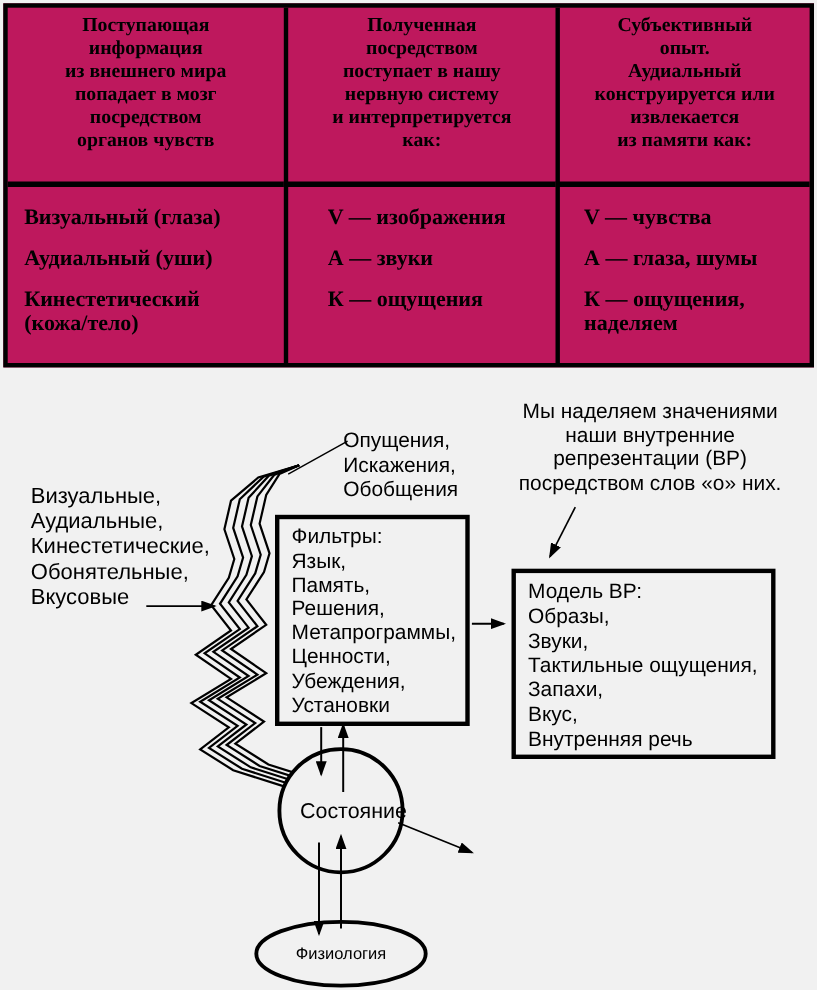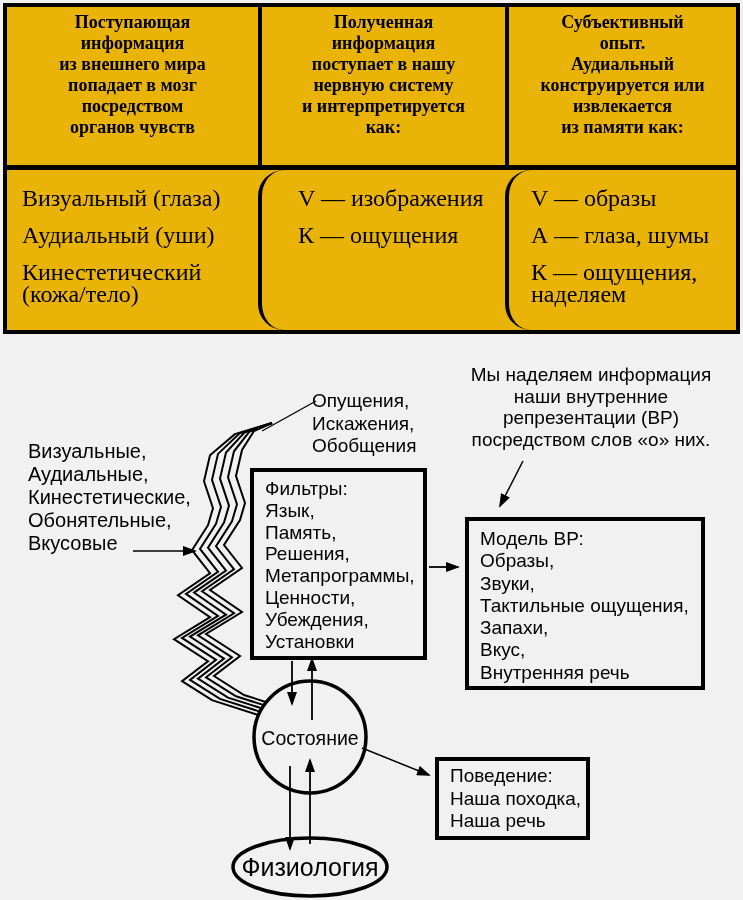--- a/index.html
+++ b/index.html
@@ -7,87 +7,88 @@
     width:743px;height:900px;position:relative;overflow:hidden;
     background:#f1f1f1;color:#000;
     font-family:"Liberation Sans",sans-serif;
   }
   .t{white-space:pre-line;}
   
   .vak-table{
     position:absolute;left:3px;top:3px;width:737px;height:331px;
     border:4px solid #000;box-sizing:border-box;
     display:grid;grid-template-columns:251px 247px 1fr;grid-template-rows:163px 1fr;
-    background:#eab308;
+    background:#be185d;
   }
   .th{
     font-family:"Liberation Serif",serif;font-weight:700;
     font-size:18px;line-height:21px;text-align:center;
     padding-top:5px;box-sizing:border-box;
   }
   .td{
-    font-family:"Liberation Serif",serif;font-weight:400;
-    font-size:24px;line-height:22px;box-sizing:border-box;padding-top:17px;border-radius:26px;
+    font-family:"Liberation Serif",serif;font-weight:700;
+    font-size:20px;line-height:22px;box-sizing:border-box;padding-top:17px;
   }
   .csep{border-left:4px solid #000;}
   .rsep{border-bottom:5px solid #000;}
   .td .item{margin-bottom:15px;}
   .pad1{padding-left:15px;} .pad2{padding-left:36px;} .pad3{padding-left:22px;}
   
   .diagram{position:absolute;left:0;top:0;width:743px;height:900px;}
   .dia-svg{position:absolute;left:0;top:0;z-index:1;}
   .lbl{position:absolute;z-index:2;font-size:19px;line-height:23px;}
   .senses{left:28px;top:440px;line-height:23px;font-size:20px;}
   .distortions{left:312px;top:390px;width:128px;text-align:left;line-height:22.5px;}
   .meaning{left:452px;top:364px;width:278px;text-align:center;line-height:21.5px;}
   .dbox{
     position:absolute;z-index:2;border:4px solid #000;box-sizing:border-box;
     font-size:19px;background:transparent;
   }
   .filters{left:250px;top:468px;width:177px;height:192px;padding:6px 0 0 11px;line-height:21.8px;}
   .vrmodel{left:465px;top:517px;width:240px;height:173px;padding:7px 0 0 11px;line-height:22.3px;}
   .behavior{left:435px;top:757px;width:155px;height:83px;padding:4px 0 0 11px;line-height:22.5px;}
-  .state-lbl{left:250px;top:727px;width:120px;text-align:center;font-size:19.5px;}
-  .phys-lbl{left:240px;top:856px;width:140px;text-align:center;font-size:25px;}
+  .state-lbl{left:250px;top:727px;width:120px;text-align:right;font-size:19.5px;}
+  .phys-lbl{left:240px;top:856px;width:140px;text-align:center;font-size:15px;}
 </style>
 </head>
 <body>
 
 <div class="vak-table">
   <div class="th rsep t">Поступающая
 информация
 из внешнего мира
 попадает в мозг
 посредством
 органов чувств</div>
   <div class="th rsep csep t">Полученная
-информация
+посредством
 поступает в нашу
 нервную систему
 и интерпретируется
 как:</div>
   <div class="th rsep csep t">Субъективный
 опыт.
 Аудиальный
 конструируется или
 извлекается
 из памяти как:</div>
 
   <div class="td pad1">
     <div class="item t">Визуальный (глаза)</div>
     <div class="item t">Аудиальный (уши)</div>
     <div class="item t">Кинестетический
 (кожа/тело)</div>
   </div>
   <div class="td csep pad2">
     <div class="item t">V — изображения</div>
+    <div class="item t">А — звуки</div>
     <div class="item t">К — ощущения</div>
   </div>
   <div class="td csep pad3">
-    <div class="item t">V — образы</div>
+    <div class="item t">V — чувства</div>
     <div class="item t">А — глаза, шумы</div>
     <div class="item t">К — ощущения,
 наделяем</div>
   </div>
 </div>
 
 <div class="diagram">
 
   <svg class="dia-svg" width="743" height="900" viewBox="0 0 743 900">
     <defs>
@@ -128,21 +129,21 @@
   <div class="lbl senses t">Визуальные,
 Аудиальные,
 Кинестетические,
 Обонятельные,
 Вкусовые</div>
 
   <div class="lbl distortions t">Опущения,
 Искажения,
 Обобщения</div>
 
-  <div class="lbl meaning t">Мы наделяем информация
+  <div class="lbl meaning t">Мы наделяем значениями
 наши внутренние
 репрезентации (ВР)
 посредством слов «о» них.</div>
 
   <div class="dbox filters t">Фильтры:
 Язык,
 Память,
 Решения,
 Метапрограммы,
 Ценности,
@@ -150,20 +151,17 @@
 Установки</div>
 
   <div class="dbox vrmodel t">Модель ВР:
 Образы,
 Звуки,
 Тактильные ощущения,
 Запахи,
 Вкус,
 Внутренняя речь</div>
 
-  <div class="dbox behavior t">Поведение:
-Наша походка,
-Наша речь</div>
 
   <div class="lbl state-lbl t">Состояние</div>
 
   <div class="lbl phys-lbl t">Физиология</div>
 </div>
 
 </body></html>

